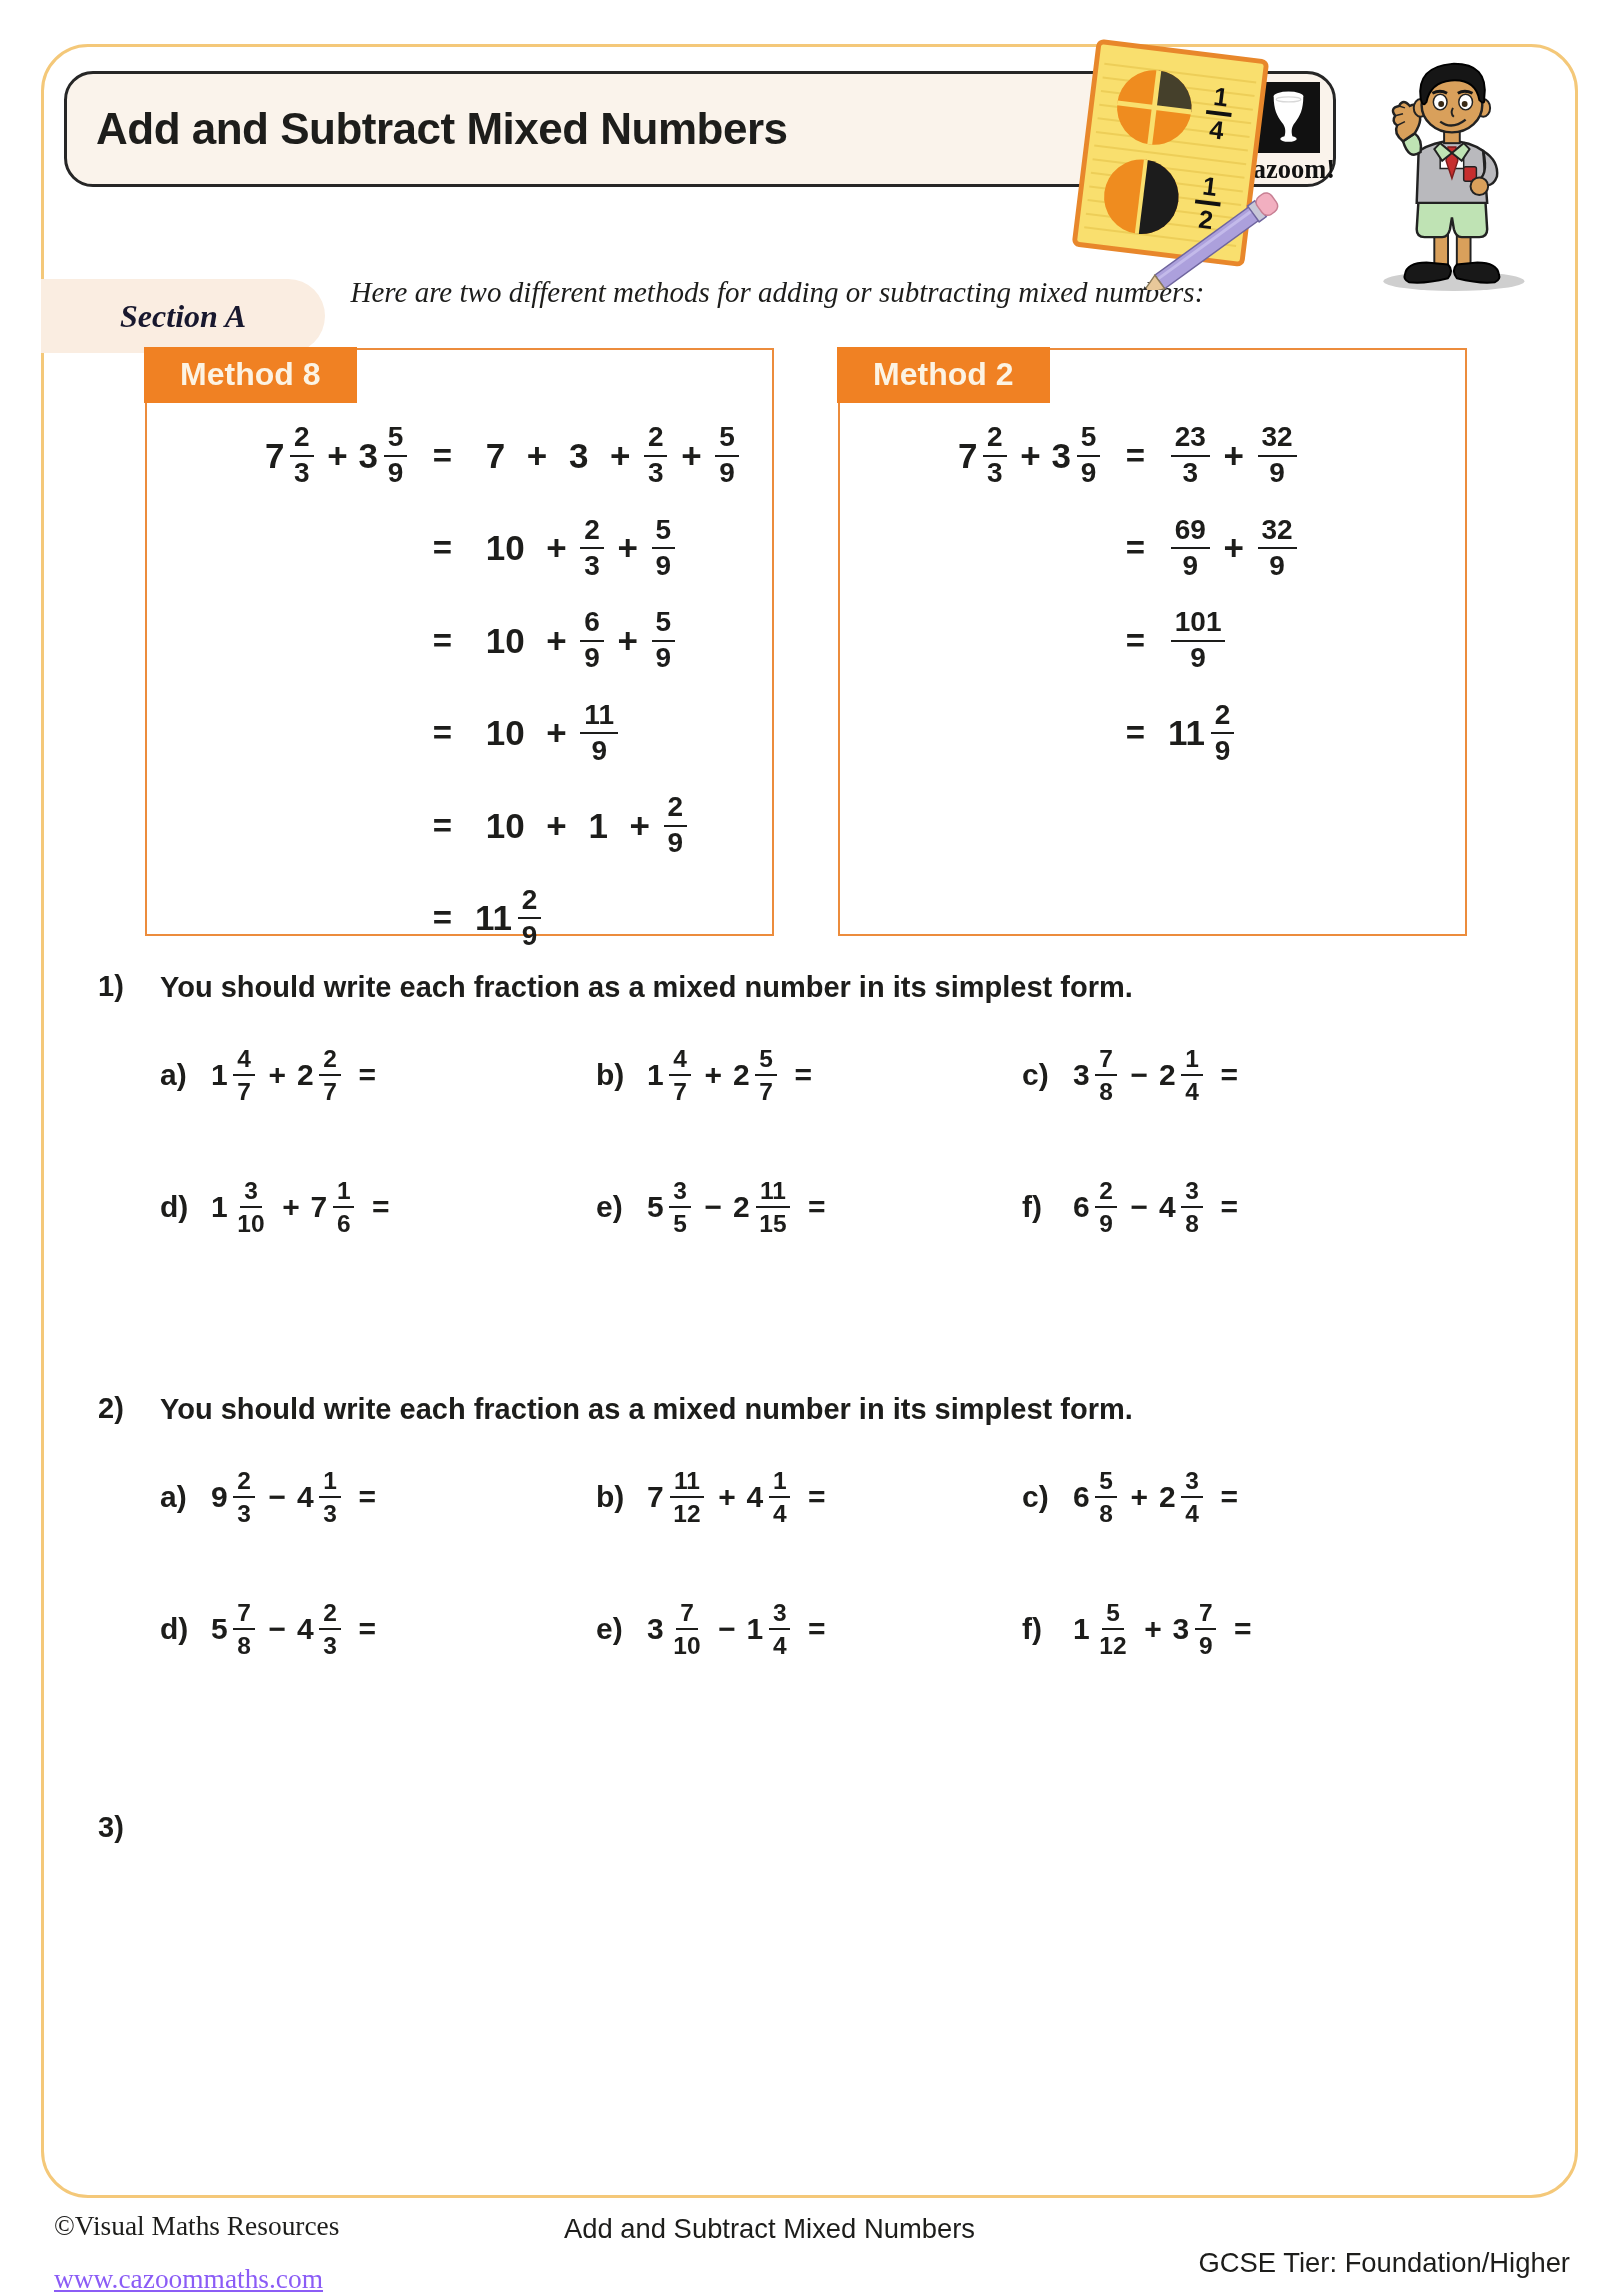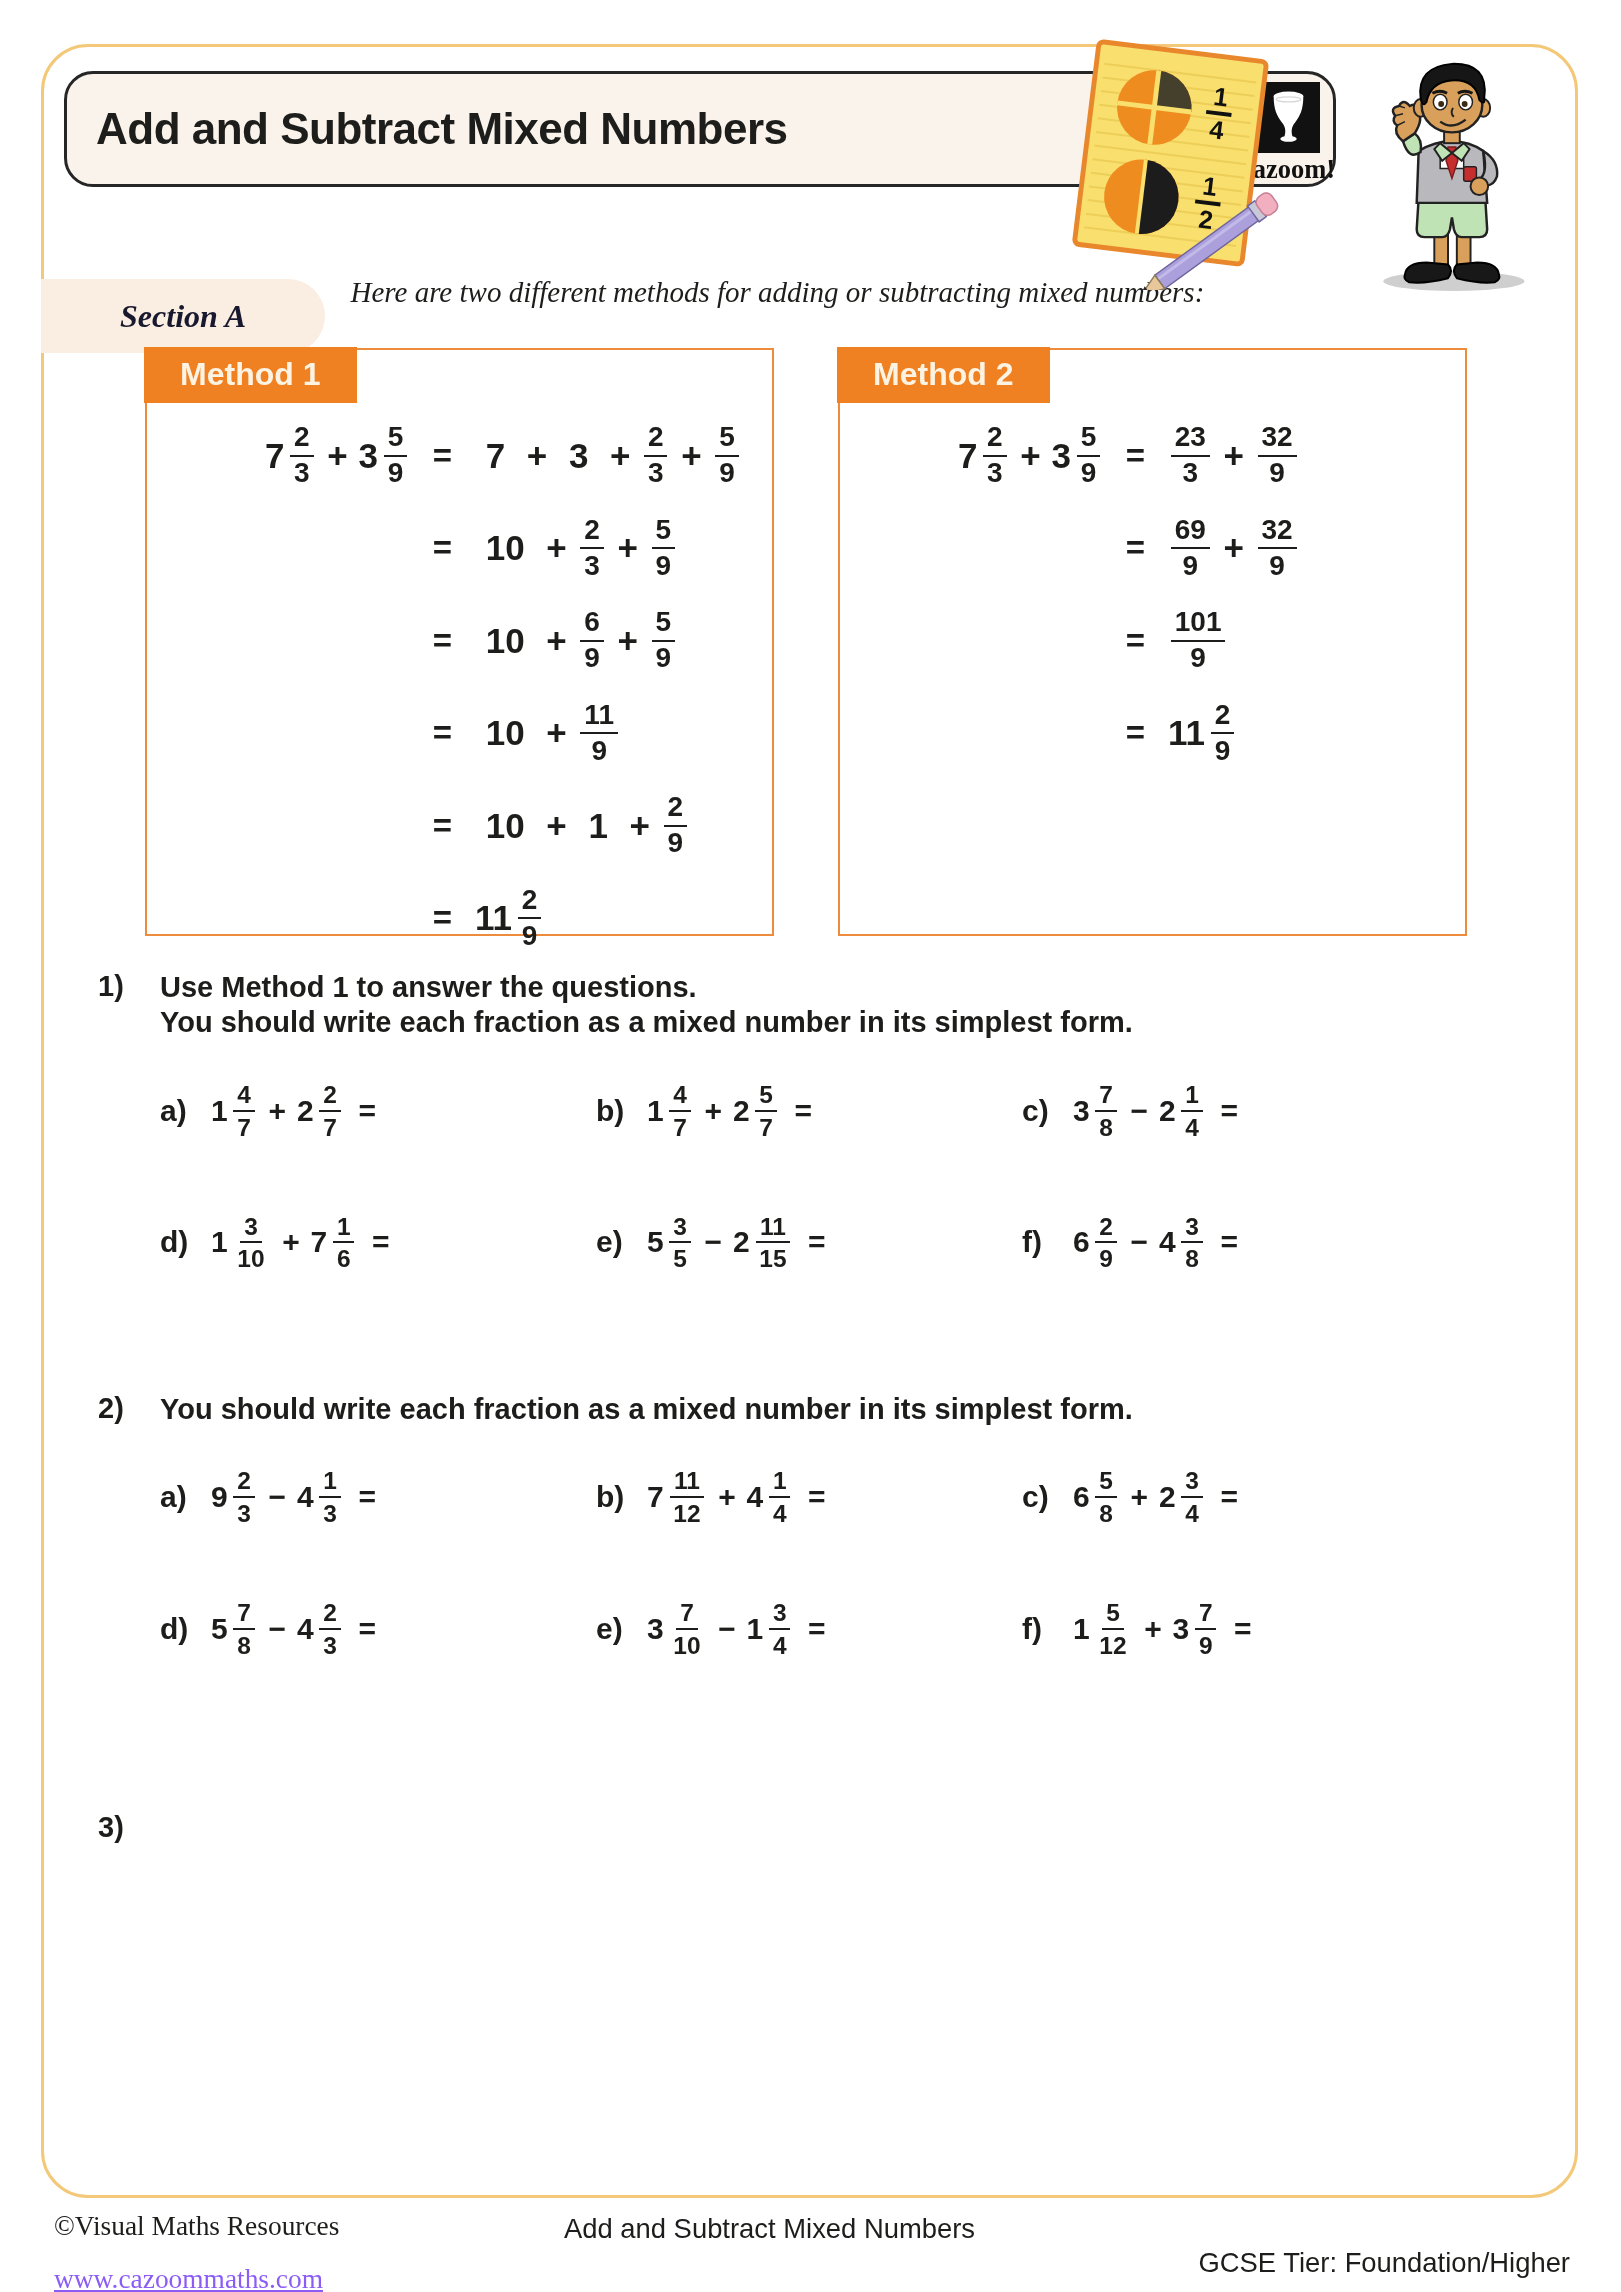--- a/index.html
+++ b/index.html
@@ -186,21 +186,21 @@
 
   <div class="section-row">
     <div class="section-pill">
       <span class="section-label">Section A</span>
     </div>
     <span class="section-instruction">Here are two different methods for adding or subtracting mixed numbers:</span>
   </div>
 
   <div class="methods-row">
       <div class="method-box">
-        <div class="method-tab">Method 1</div>
+        <div class="method-tab">Method 8</div>
         <div class="method-lines">
           <div class="m-line">
             <div class="m-lhs">
               <span class="math">
                 <span class="mixed">
                   <span class="whole">7</span>
                   <span class="frac">
                     <span class="num">2</span>
                     <span class="den">3</span>
                   </span>
@@ -402,21 +402,20 @@
             </div>
           </div>
         </div>
       </div>
     </div>
 
   <div class="q-block" style="top:970px;">
       <div class="q-header">
         <div class="q-number">1)</div>
         <div class="q-text">
-          <div>Use Method 1 to answer the questions.</div>
           <div>You should write each fraction as a mixed number in its simplest form.</div>
         </div>
       </div>
       <div class="q-items">
         <div class="q-item">
           <span class="q-label">a)</span>
           <span class="math">
             <span class="mixed">
               <span class="whole">1</span>
               <span class="frac">

